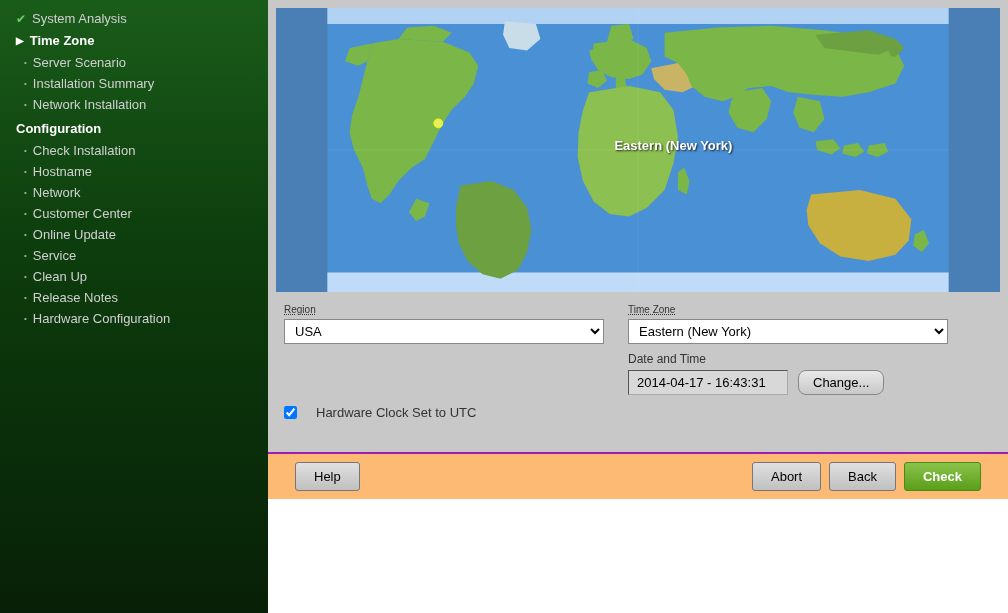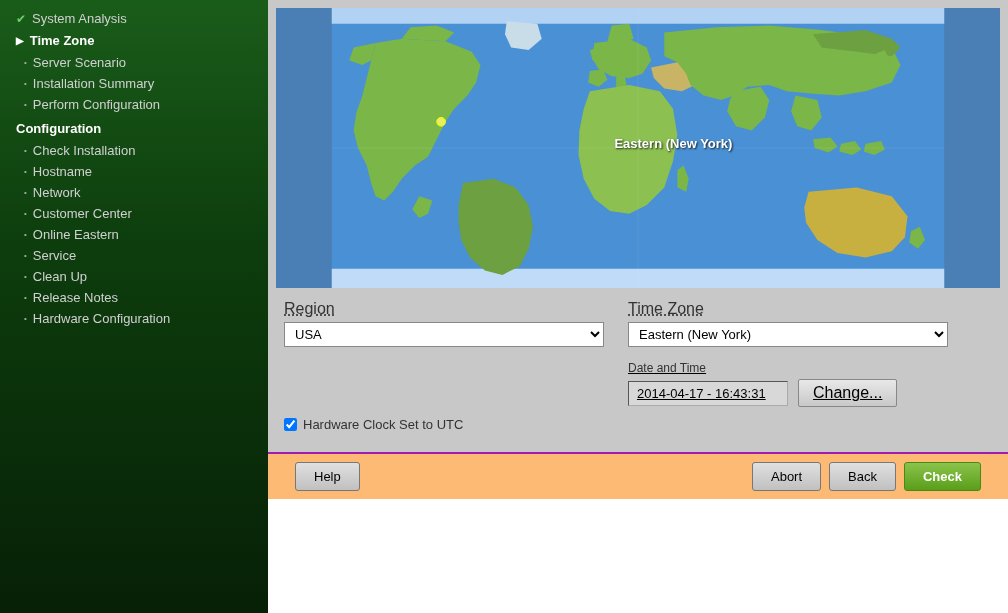--- a/index.html
+++ b/index.html
@@ -107,21 +107,21 @@
       margin-bottom: 10px;
     }
 
     .field-group {
       display: flex;
       flex-direction: column;
       gap: 4px;
     }
 
     .field-group label {
-      font-size: 16px;
+      font-size: 10px;
       color: #333;
       text-decoration: underline;
       text-decoration-style: dotted;
     }
 
     .field-group select {
       padding: 3px 6px;
       font-size: 13px;
       border: 1px solid #888;
       background: white;
@@ -157,32 +157,32 @@
       font-size: 13px;
       color: #000000;
       background: #d8d8d8;
       padding: 4px 8px;
       border: 1px inset #aaa;
       min-width: 160px;
     }
 
     .change-button {
       padding: 4px 14px;
-      font-size: 16px;
+      font-size: 13px;
       background: linear-gradient(180deg, #e8e8e8, #c8c8c8);
       border: 1px solid #888;
       cursor: pointer;
-      border-radius: 2px;
+      border-radius: 8px;
     }
 
     .checkbox-row {
       display: flex;
       align-items: center;
-      gap: 6px;
-      margin-bottom: 8px;
+      gap: 19px;
+      margin-bottom: 20px;
     }
 
     .checkbox-row input[type="checkbox"] {
       cursor: pointer;
     }
 
     .checkbox-row label {
       font-size: 13px;
       color: #333;
     }
@@ -249,21 +249,21 @@
   <div class="sidebar-item">
     <span class="bullet">•</span>
     <span>Server Scenario</span>
   </div>
   <div class="sidebar-item">
     <span class="bullet">•</span>
     <span>Installation Summary</span>
   </div>
   <div class="sidebar-item">
     <span class="bullet">•</span>
-    <span>Perform Configuration</span>
+    <span>Network Installation</span>
   </div>
 
   <div class="sidebar-section-title">Configuration</div>
 
   <div class="sidebar-item">
     <span class="bullet">•</span>
     <span>Check Installation</span>
   </div>
   <div class="sidebar-item">
     <span class="bullet">•</span>
@@ -272,21 +272,21 @@
   <div class="sidebar-item">
     <span class="bullet">•</span>
     <span>Network</span>
   </div>
   <div class="sidebar-item">
     <span class="bullet">•</span>
     <span>Customer Center</span>
   </div>
   <div class="sidebar-item">
     <span class="bullet">•</span>
-    <span>Online Eastern</span>
+    <span>Online Update</span>
   </div>
   <div class="sidebar-item">
     <span class="bullet">•</span>
     <span>Service</span>
   </div>
   <div class="sidebar-item">
     <span class="bullet">•</span>
     <span>Clean Up</span>
   </div>
   <div class="sidebar-item">
@@ -383,21 +383,21 @@
         <div style="display:flex; gap:4px; align-items:center;">
           <select id="timezone-select">
             <option>Eastern (New York)</option>
             <option>Central</option>
             <option>Mountain</option>
             <option>Pacific</option>
             <option>UTC</option>
           </select>
         </div>
 
-        <div class="datetime-group" style="margin-top:10px;text-decoration:underline;">
+        <div class="datetime-group" style="margin-top:4px;">
           <div class="datetime-label">Date and Time</div>
           <div class="datetime-row">
             <div class="datetime-value">2014-04-17 - 16:43:31</div>
             <button class="change-button">Change...</button>
           </div>
         </div>
       </div>
     </div>
 
     <div class="checkbox-row">

